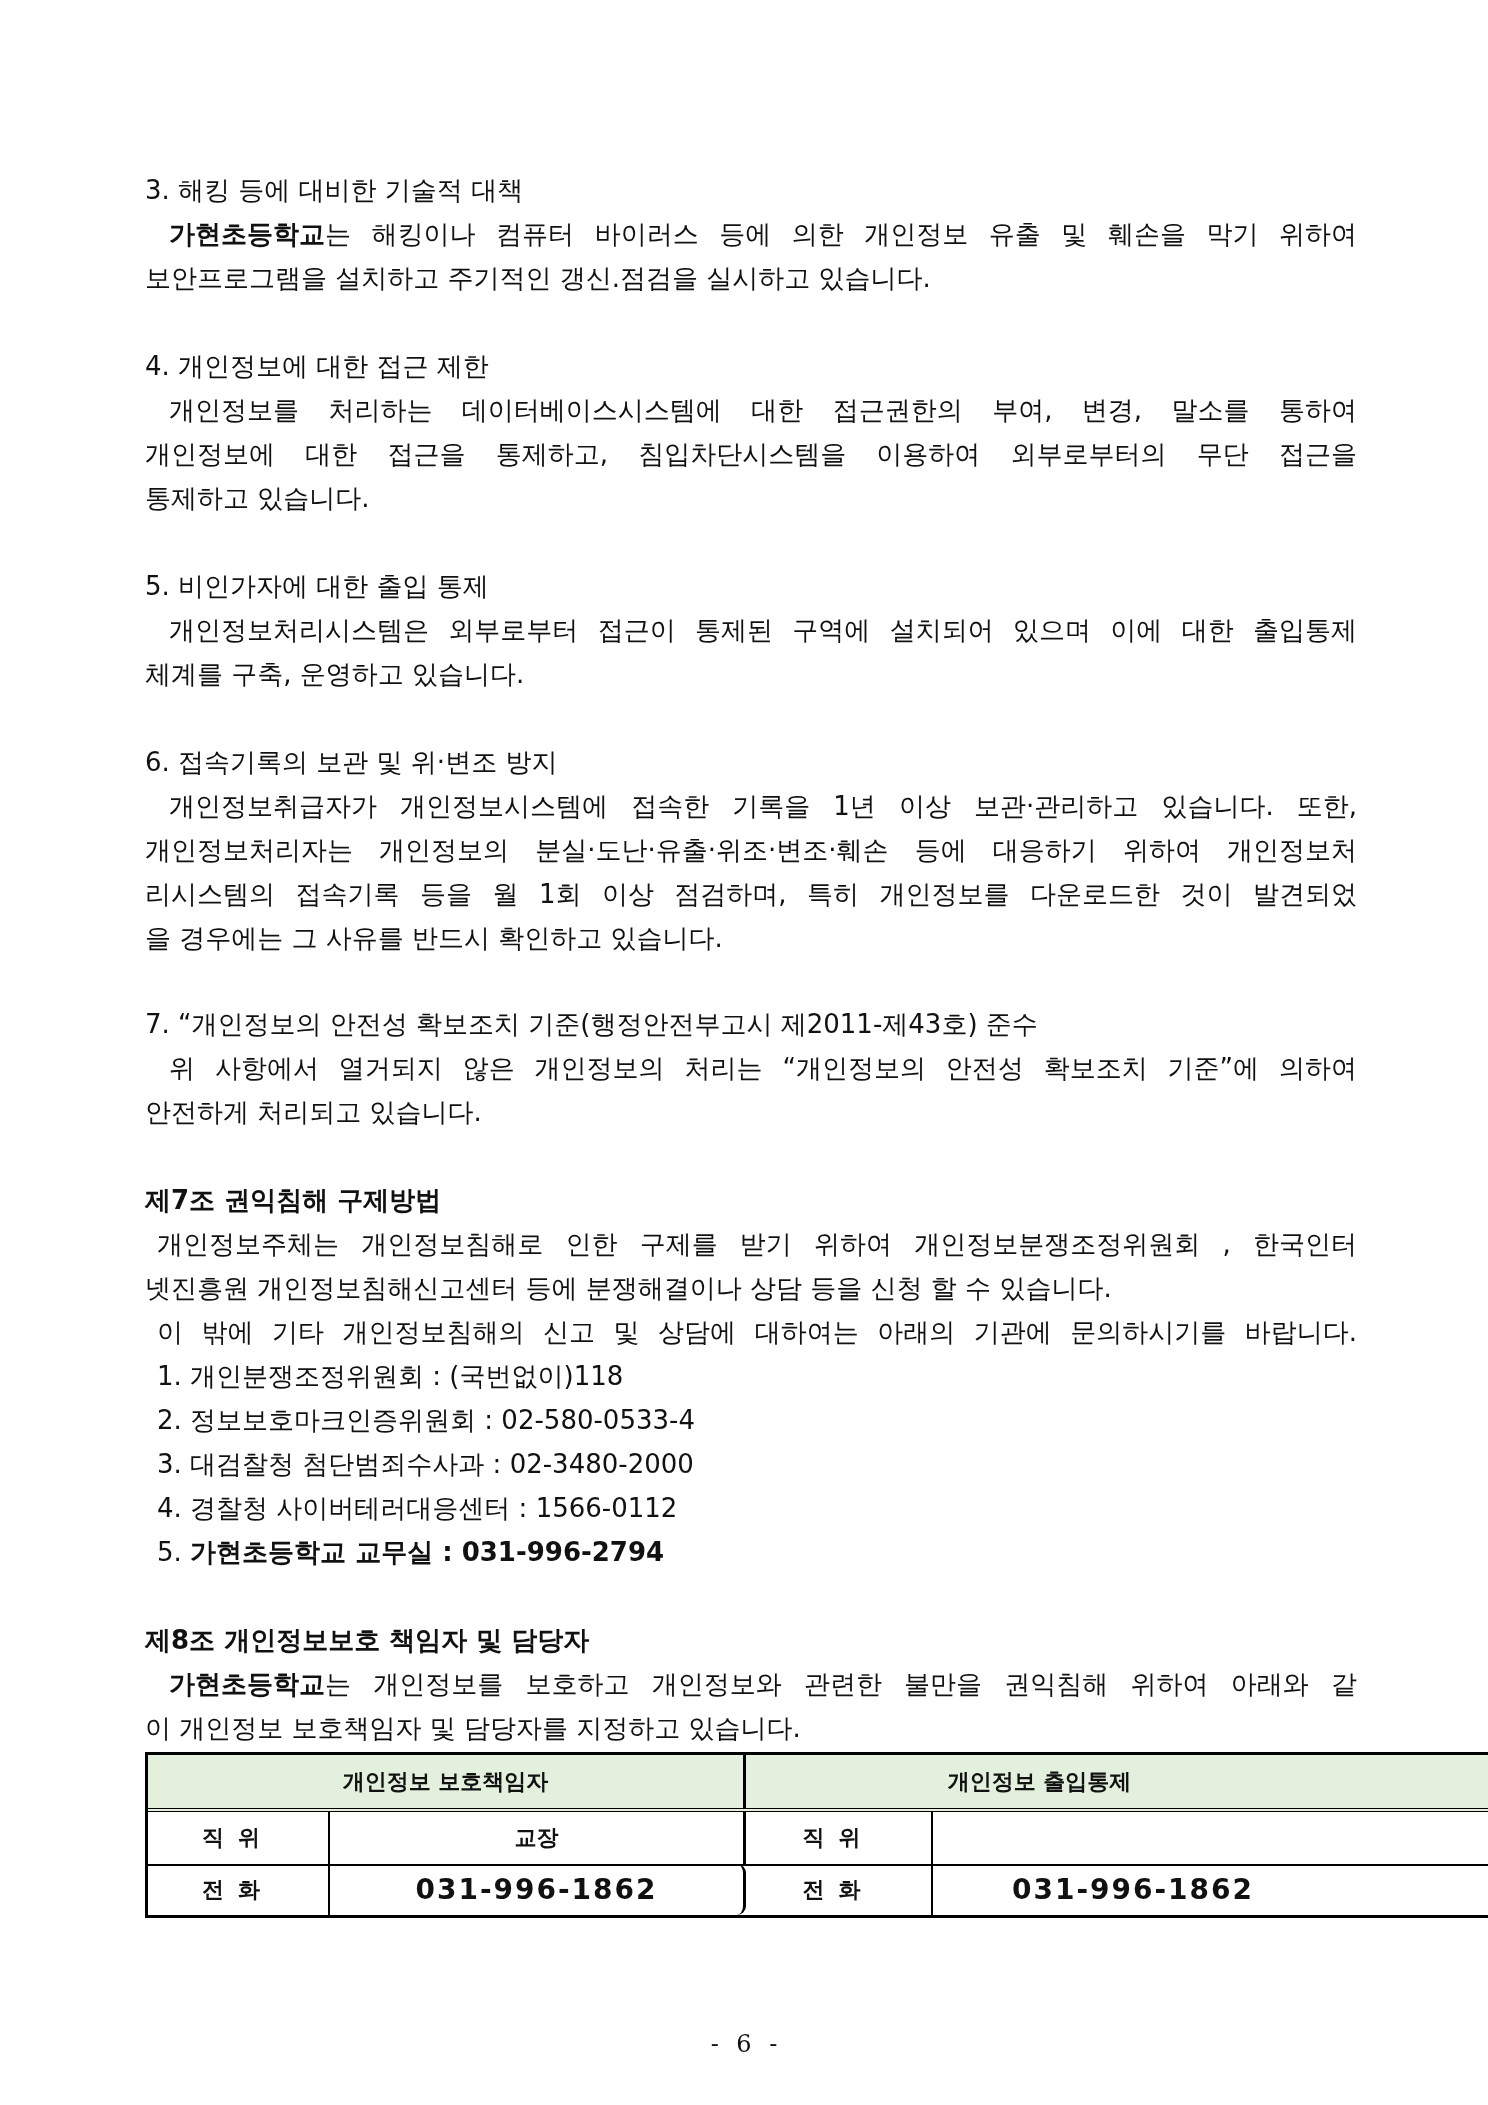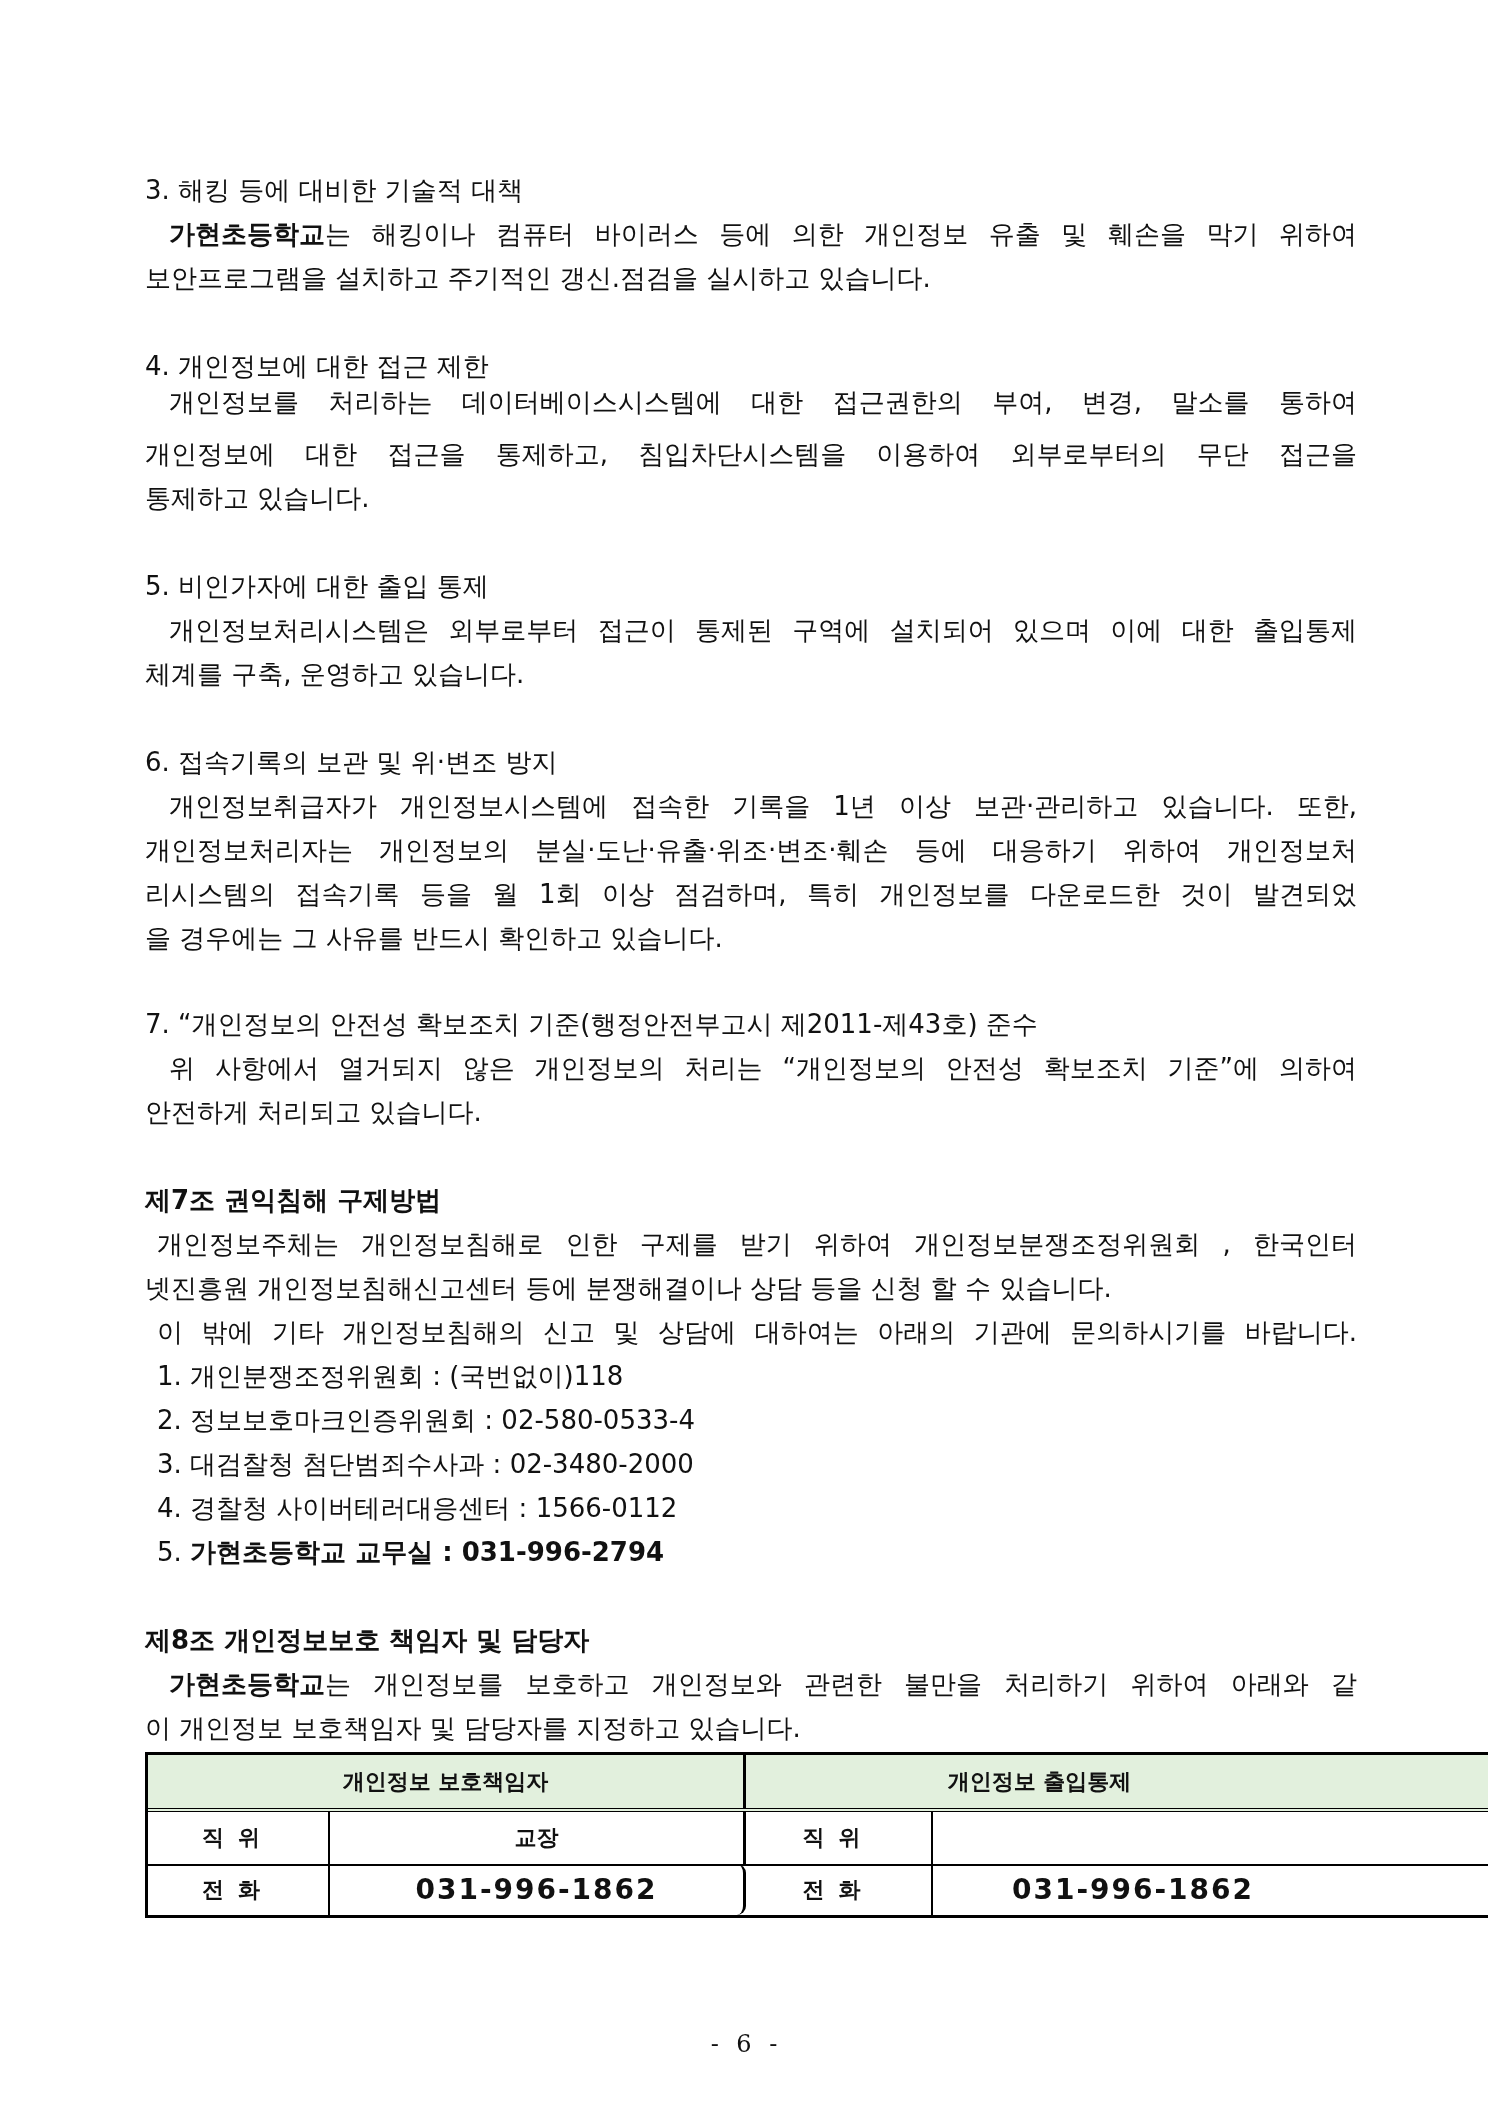--- a/index.html
+++ b/index.html
@@ -57,21 +57,21 @@
 </head>
 <body>
 
 <div class="page">
 
   <div class="line" style="top:168px">3. 해킹 등에 대비한 기술적 대책</div>
   <div class="line justify indent" style="top:212px"><span class="bold">가현초등학교</span><span>는 해킹이나 컴퓨터 바이러스 등에 의한 개인정보 유출 및 훼손을 막기 위하여</span></div>
   <div class="line" style="top:256px">보안프로그램을 설치하고 주기적인 갱신.점검을 실시하고 있습니다.</div>
 
   <div class="line" style="top:344px">4. 개인정보에 대한 접근 제한</div>
-  <div class="line justify indent" style="top:380px">개인정보를 처리하는 데이터베이스시스템에 대한 접근권한의 부여, 변경, 말소를 통하여</div>
+  <div class="line justify indent" style="top:388px">개인정보를 처리하는 데이터베이스시스템에 대한 접근권한의 부여, 변경, 말소를 통하여</div>
   <div class="line justify" style="top:432px">개인정보에 대한 접근을 통제하고, 침입차단시스템을 이용하여 외부로부터의 무단 접근을</div>
   <div class="line" style="top:476px">통제하고 있습니다.</div>
 
   <div class="line" style="top:564px">5. 비인가자에 대한 출입 통제</div>
   <div class="line justify indent" style="top:608px">개인정보처리시스템은 외부로부터 접근이 통제된 구역에 설치되어 있으며 이에 대한 출입통제</div>
   <div class="line" style="top:652px">체계를 구축, 운영하고 있습니다.</div>
 
   <div class="line" style="top:740px">6. 접속기록의 보관 및 위·변조 방지</div>
   <div class="line justify indent" style="top:784px">개인정보취급자가 개인정보시스템에 접속한 기록을 1년 이상 보관·관리하고 있습니다. 또한,</div>
   <div class="line justify" style="top:828px">개인정보처리자는 개인정보의 분실·도난·유출·위조·변조·훼손 등에 대응하기 위하여 개인정보처</div>
@@ -87,21 +87,21 @@
   <div class="line" style="top:1266px">넷진흥원 개인정보침해신고센터 등에 분쟁해결이나 상담 등을 신청 할 수 있습니다.</div>
   <div class="line justify indent-s" style="top:1310px">이 밖에 기타 개인정보침해의 신고 및 상담에 대하여는 아래의 기관에 문의하시기를 바랍니다.</div>
 
   <div class="line list-item" style="top:1354px"><span>1.</span> <span>개인분쟁조정위원회 : (국번없이)118</span></div>
   <div class="line list-item" style="top:1398px"><span>2.</span> <span>정보보호마크인증위원회 : 02-580-0533-4</span></div>
   <div class="line list-item" style="top:1442px"><span>3.</span> <span>대검찰청 첨단범죄수사과 : 02-3480-2000</span></div>
   <div class="line list-item" style="top:1486px"><span>4.</span> <span>경찰청 사이버테러대응센터 : 1566-0112</span></div>
   <div class="line list-item" style="top:1530px"><span>5.</span> <span class="bold">가현초등학교 교무실 : 031-996-2794</span></div>
 
   <div class="line heading" style="top:1618px">제8조 개인정보보호 책임자 및 담당자</div>
-  <div class="line justify indent" style="top:1662px"><span class="bold">가현초등학교</span><span>는 개인정보를 보호하고 개인정보와 관련한 불만을 처리하기 위하여 아래와 같</span></div>
+  <div class="line justify indent" style="top:1662px"><span class="bold">가현초등학교</span><span>는 개인정보를 보호하고 개인정보와 관련한 불만을 권익침해 위하여 아래와 같</span></div>
   <div class="line" style="top:1706px">이 개인정보 보호책임자 및 담당자를 지정하고 있습니다.</div>
 </div>
 
 <div class="table">
   <div class="thead">
     <div class="th left">개인정보 보호책임자</div>
     <div class="th right">개인정보 출입통제</div>
   </div>
   <div class="row row1">
     <div class="cell c1">직위</div>

